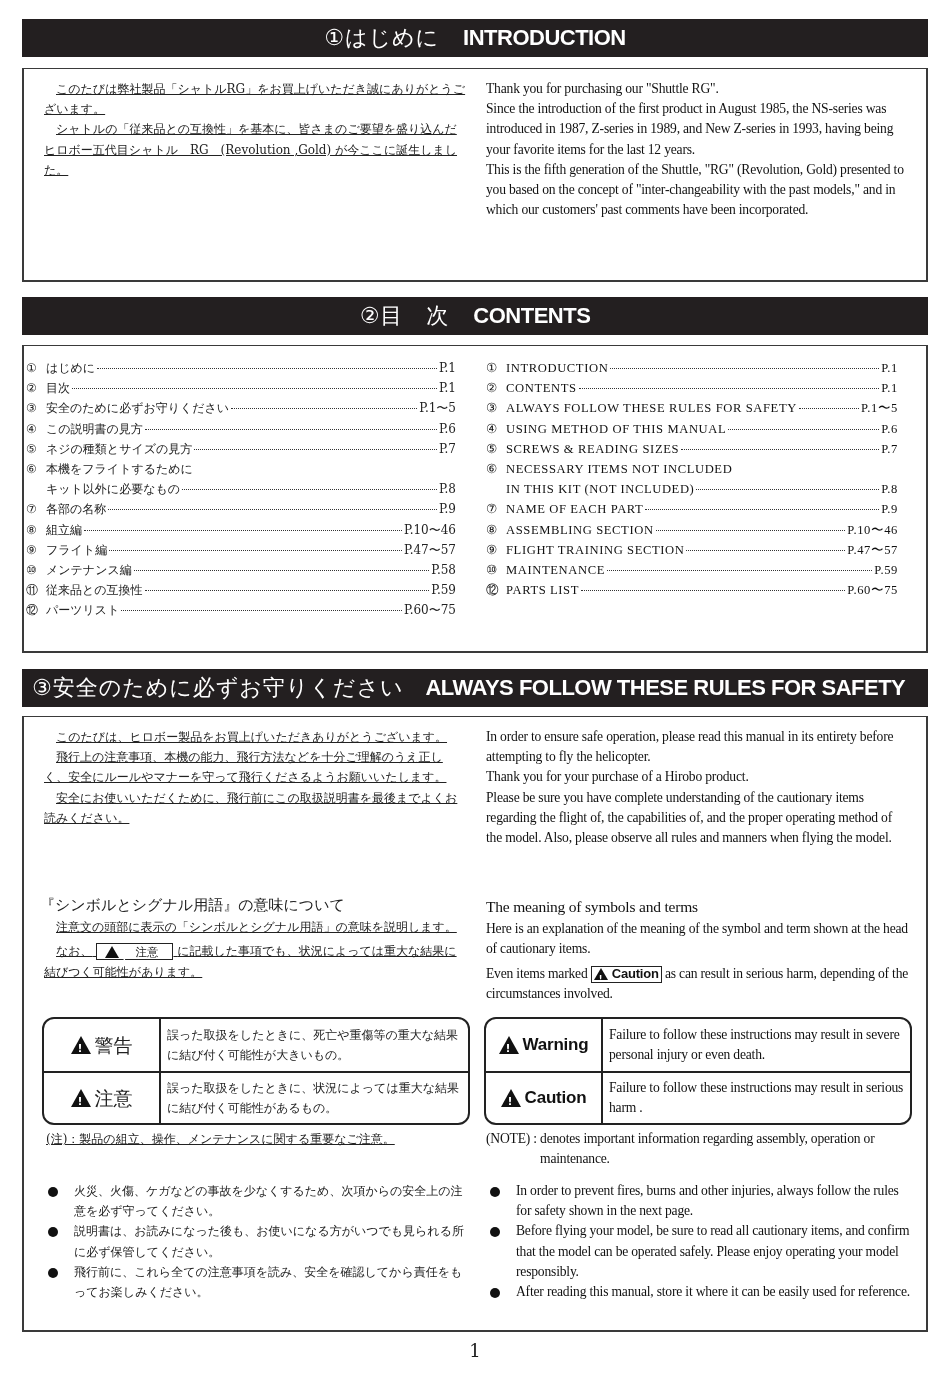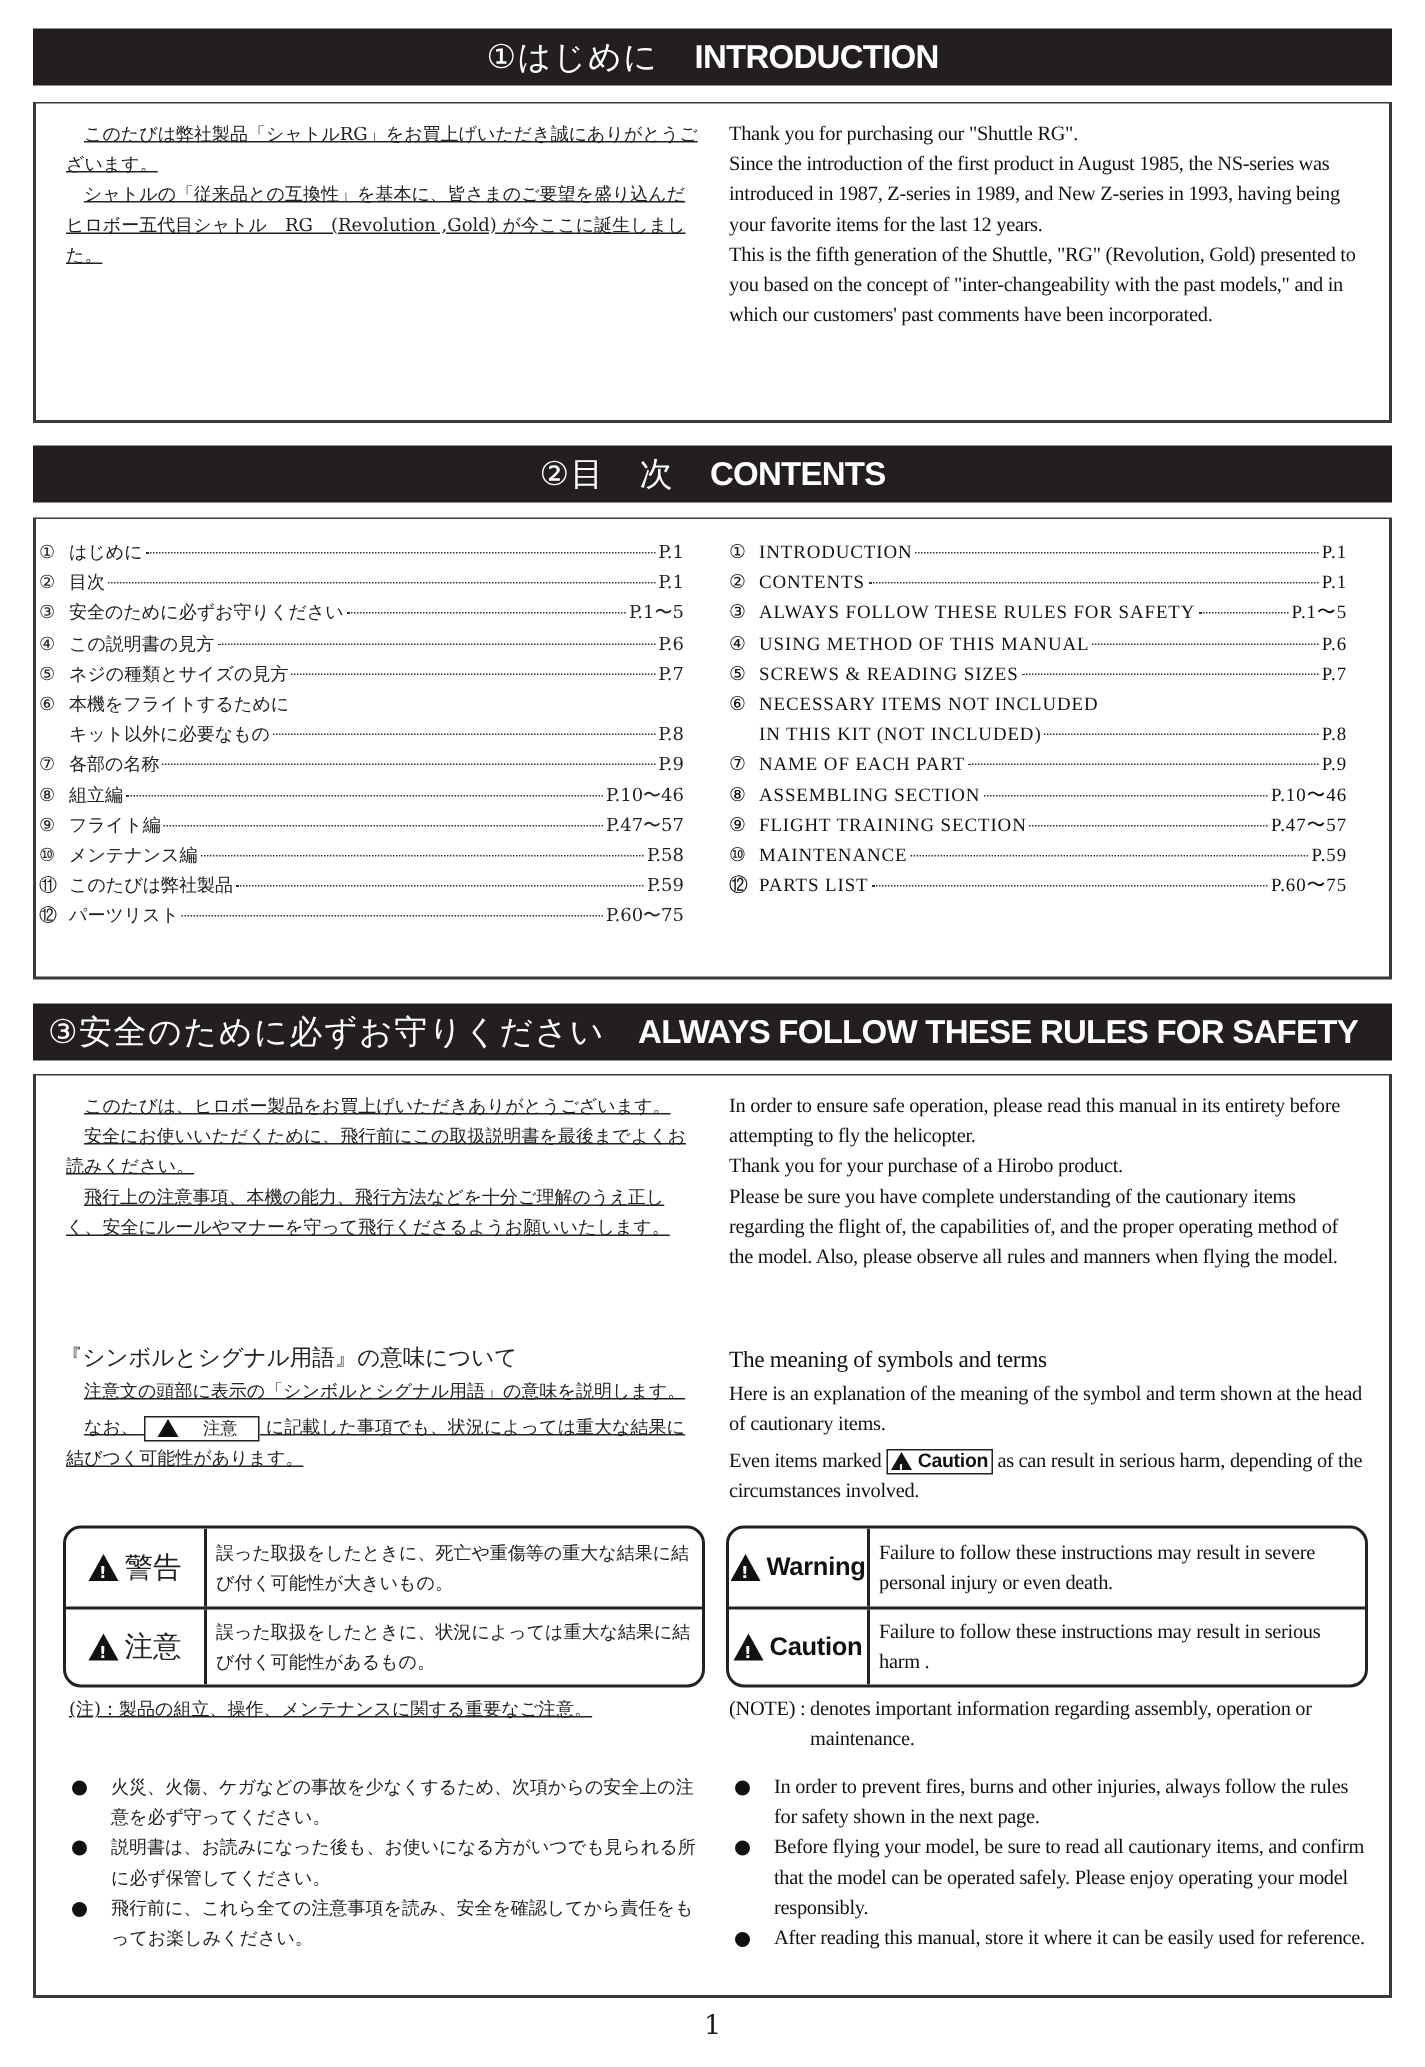--- a/index.html
+++ b/index.html
@@ -16,21 +16,21 @@
   .toc-row .num { width: 20px; flex: none; }
   .toc-row .lbl { flex: none; }
   .toc-row .dots { flex: 1 1 auto; overflow: hidden; margin: 0 2px; border-bottom: 1.5px dotted #333; height: 12px; position: relative; top: -3px; }
   .toc-row .pg { flex: none; }
   .toc-row.cont .dots { border-bottom: none; }
   .heading-jp { font-family: "DejaVu Serif", serif; font-size: 15px; color: #222; }
   .heading-en { font-family: "Liberation Serif", serif; font-size: 15.5px; color: #111; }
   .sig-table { position: absolute; border: 2px solid #222; border-radius: 12px; overflow: hidden; }
   .sig-row { display: flex; height: 52px; }
   .sig-row + .sig-row { border-top: 2px solid #222; }
-  .sig-label { width: 94px; border-right: 2px solid #222; display: flex; align-items: center; justify-content: center; flex: none; }
+  .sig-label { width: 117px; border-right: 2px solid #222; display: flex; align-items: center; justify-content: center; flex: none; }
   .sig-desc { padding: 3px 6px; display: flex; align-items: center; }
   .tri { display: inline-block; width: 0; height: 0; border-left: 10px solid transparent; border-right: 10px solid transparent; border-bottom: 18px solid #111; position: relative; margin-right: 4px; }
   .tri::after { content: "!"; position: absolute; left: -3px; top: 3px; color: #fff; font-size: 11px; font-weight: bold; font-family: "DejaVu Sans", sans-serif; }
   .tri.small { border-left-width: 7px; border-right-width: 7px; border-bottom-width: 12px; }
   .tri.small::after { left: -2px; top: 2px; font-size: 8px; }
   .sig-jp { font-family: "DejaVu Serif", serif; font-size: 19px; }
   .sig-en { font-family: "Liberation Sans", sans-serif; font-weight: bold; font-size: 17px; }
   .inline-badge { display: inline-flex; align-items: center; border: 1px solid #222; padding: 0 14px 0 8px; height: 17px; vertical-align: middle; font-size: 11.5px; }
   .inline-badge.en { font-family: "Liberation Sans", sans-serif; font-weight: bold; font-size: 13px; padding: 0 2px; }
   .bullet-list { list-style: none; }
@@ -124,21 +124,21 @@
         <span class="pg">P.47〜57</span>
       </div>
       <div class="toc-row">
         <span class="num">⑩</span>
         <span class="lbl">メンテナンス編</span>
         <span class="dots"></span>
         <span class="pg">P.58</span>
       </div>
       <div class="toc-row">
         <span class="num">⑪</span>
-        <span class="lbl">このたびは弊社製品</span>
+        <span class="lbl">従来品との互換性</span>
         <span class="dots"></span>
         <span class="pg">P.59</span>
       </div>
       <div class="toc-row">
         <span class="num">⑫</span>
         <span class="lbl">パーツリスト</span>
         <span class="dots"></span>
         <span class="pg">P.60〜75</span>
       </div>
     </div>
@@ -219,22 +219,22 @@
 </div>
 
 <div class="bar" style="top:669px;height:38px;justify-content:flex-start;padding-left:10px;">
   <span class="jp" style="margin-right:22px;"><span>③</span><span>安全のために必ずお守りください</span></span>
   <span class="en">ALWAYS FOLLOW THESE RULES FOR SAFETY</span>
 </div>
 <div class="box" style="top:716px;height:616px;">
 
   <div class="col jp-text" style="left:20px;top:10px;width:422px;">
     <p class="p-indent">このたびは、ヒロボー製品をお買上げいただきありがとうございます。</p>
+    <p class="p-indent">飛行上の注意事項、本機の能力、飛行方法などを十分ご理解のうえ正しく、安全にルールやマナーを守って飛行くださるようお願いいたします。</p>
     <p class="p-indent">安全にお使いいただくために、飛行前にこの取扱説明書を最後までよくお読みください。</p>
-    <p class="p-indent">飛行上の注意事項、本機の能力、飛行方法などを十分ご理解のうえ正しく、安全にルールやマナーを守って飛行くださるようお願いいたします。</p>
   </div>
   <div class="col jp-text" style="left:20px;top:178px;width:422px;">
     <p class="heading-jp" style="margin-bottom:2px;margin-left:-4px;">『シンボルとシグナル用語』の意味について</p>
     <p class="p-indent">注意文の頭部に表示の「シンボルとシグナル用語」の意味を説明します。</p>
     <p class="p-indent" style="margin-top:4px;">
       <span>なお、</span>
       <span class="inline-badge">
           <span class="tri small"></span>
           <span>注意</span>
         </span>

